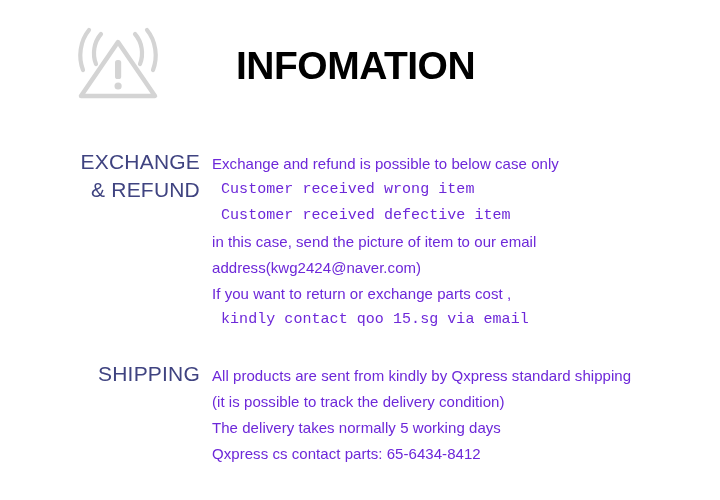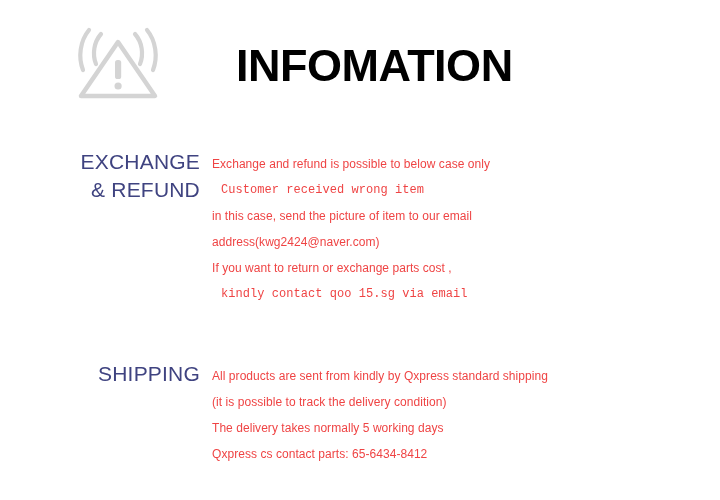--- a/index.html
+++ b/index.html
@@ -37,21 +37,21 @@
     top: 26px;
     width: 88px;
     height: 76px;
   }
   .warning-icon svg { display: block; }
 
   .page-title {
     position: absolute;
     left: 236px;
     top: 40px;
-    font-size: 45px;
+    font-size: 39px;
     font-weight: bold;
     color: #000000;
     letter-spacing: -0.5px;
     line-height: 52px;
     white-space: nowrap;
   }
 
   
   .section {
     position: absolute;
@@ -76,22 +76,22 @@
   .section-label .lbl-line { display: block; white-space: nowrap; }
 
   .section-body {
     position: absolute;
     left: 212px;
     top: 3px;
     width: 480px;
   }
   .body-line {
     display: block;
-    color: #ef4444;
-    font-size: 12px;
+    color: #6d28d9;
+    font-size: 15px;
     line-height: 26px;
     white-space: nowrap;
     letter-spacing: 0.05px;
   }
   .body-line.indent { padding-left: 9px; font-family: Liberation Mono, monospace; }
 </style>
 </head>
 <body>
 
 <div id="page">
@@ -120,20 +120,21 @@
   </div>
 
   <div class="section section-exchange">
     <div class="section-label">
       <span class="lbl-line">EXCHANGE</span>
       <span class="lbl-line">&amp; REFUND</span>
     </div>
     <div class="section-body">
       <span class="body-line">Exchange and refund is possible to below case only</span>
       <span class="body-line indent">Customer received wrong item</span>
+      <span class="body-line indent">Customer received defective item</span>
       <span class="body-line">in this case, send the picture of item to our email</span>
       <span class="body-line">address(kwg2424@naver.com)</span>
       <span class="body-line">If you want to return or exchange parts cost ,</span>
       <span class="body-line indent">kindly contact qoo 15.sg via email</span>
     </div>
   </div>
 
   <div class="section section-shipping">
     <div class="section-label">
       <span class="lbl-line">SHIPPING</span>

